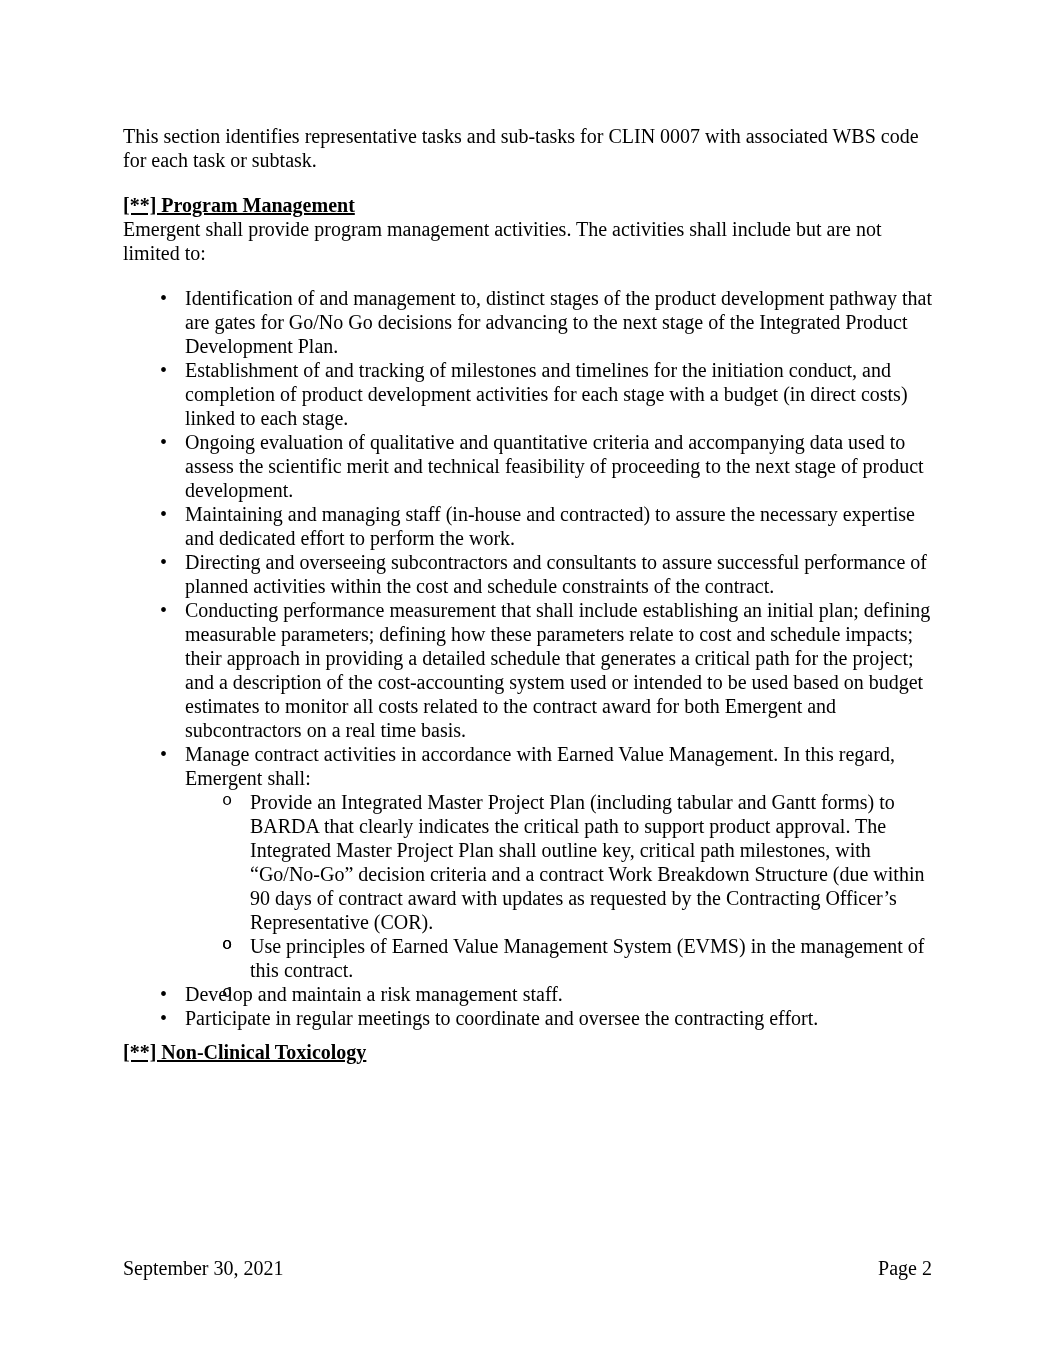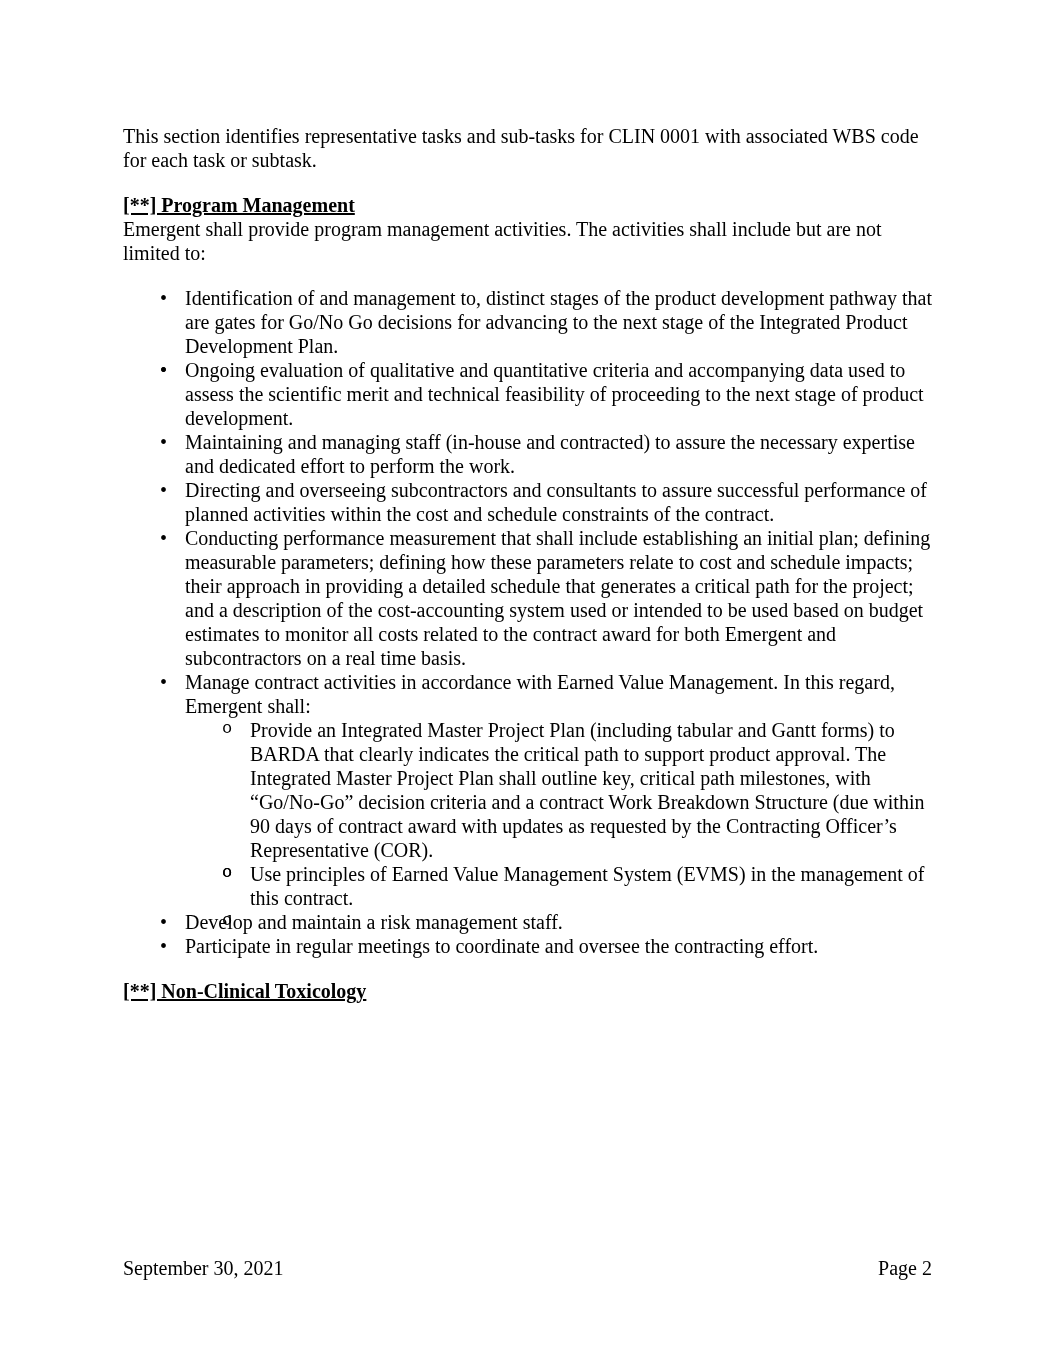--- a/index.html
+++ b/index.html
@@ -28,21 +28,21 @@
     margin: 0 0 21px 0;
   }
   .heading {
     font-size: 20px;
     font-weight: 700;
     text-decoration: underline;
     margin: 0;
     line-height: 24px;
   }
   .heading.gap-top {
-    margin-top: 21px;
+    margin-top: 10px;
   }
   ul.l1 {
     list-style: none;
     margin: 0;
     padding: 0;
   }
   ul.l1 > li {
     position: relative;
     padding-left: 62px;
   }
@@ -76,32 +76,33 @@
     justify-content: space-between;
     align-items: center;
   }
 </style>
 </head>
 <body>
 
 <div class="page">
   <div class="content">
 
-    <p class="para">This section identifies representative tasks and sub-tasks for CLIN 0001 with associated WBS code for each task or subtask.</p>
+    <p class="para">This section identifies representative tasks and sub-tasks for CLIN 0007 with associated WBS code for each task or subtask.</p>
 
     <h2 class="heading">[**] Program Management</h2>
     <p class="para">Emergent shall provide program management activities. The activities shall include but are not limited to:</p>
 
     <ul class="l1">
       <li>
         <span class="m1">•</span>
         <span>Identification of and management to, distinct stages of the product development pathway that are gates for Go/No Go decisions for advancing to the next stage of the Integrated Product Development Plan.</span>
       </li>
       <li>
         <span class="m1">•</span>
+        <span>Establishment of and tracking of milestones and timelines for the initiation conduct, and completion of product development activities for each stage with a budget (in direct costs) linked to each stage.</span>
       </li>
       <li>
         <span class="m1">•</span>
         <span>Ongoing evaluation of qualitative and quantitative criteria and accompanying data used to assess the scientific merit and technical feasibility of proceeding to the next stage of product development.</span>
       </li>
       <li>
         <span class="m1">•</span>
         <span>Maintaining and managing staff (in-house and contracted) to assure the necessary expertise and dedicated effort to perform the work.</span>
       </li>
       <li>

